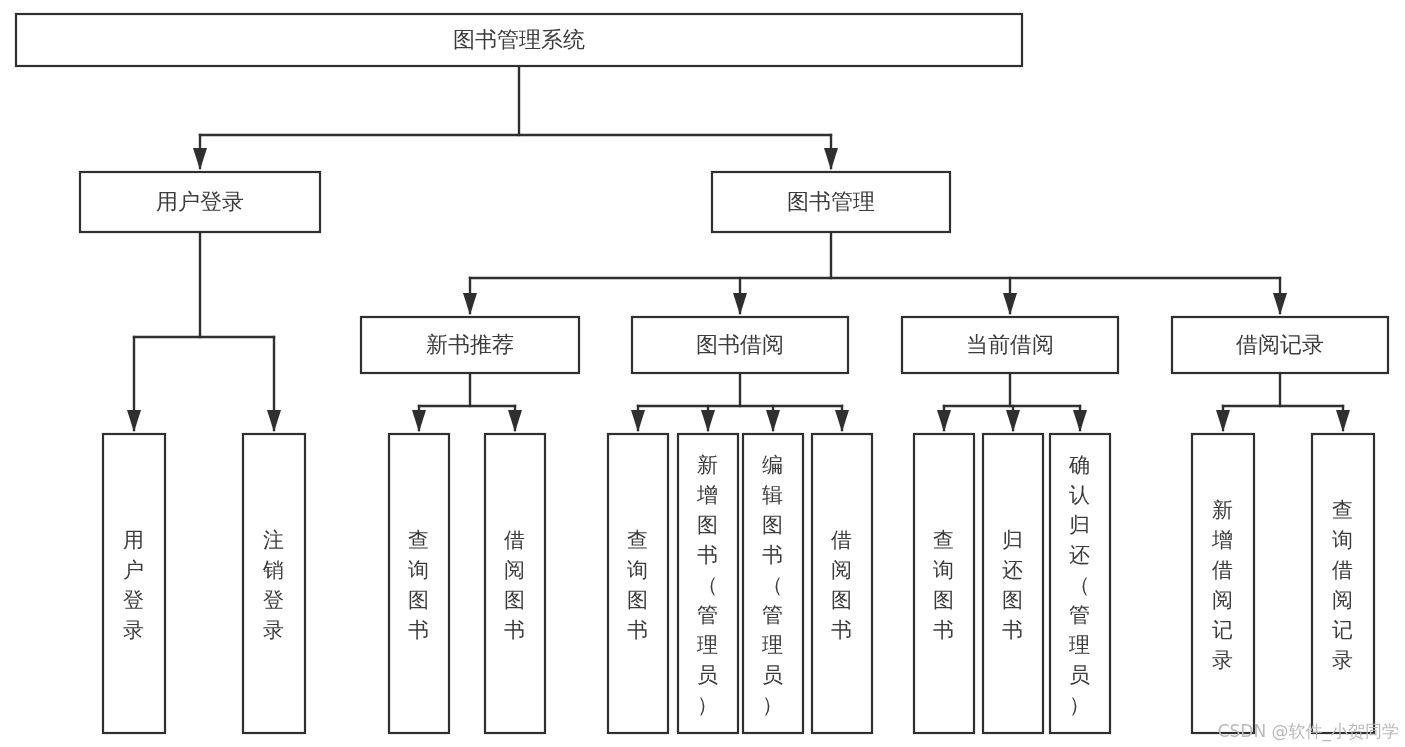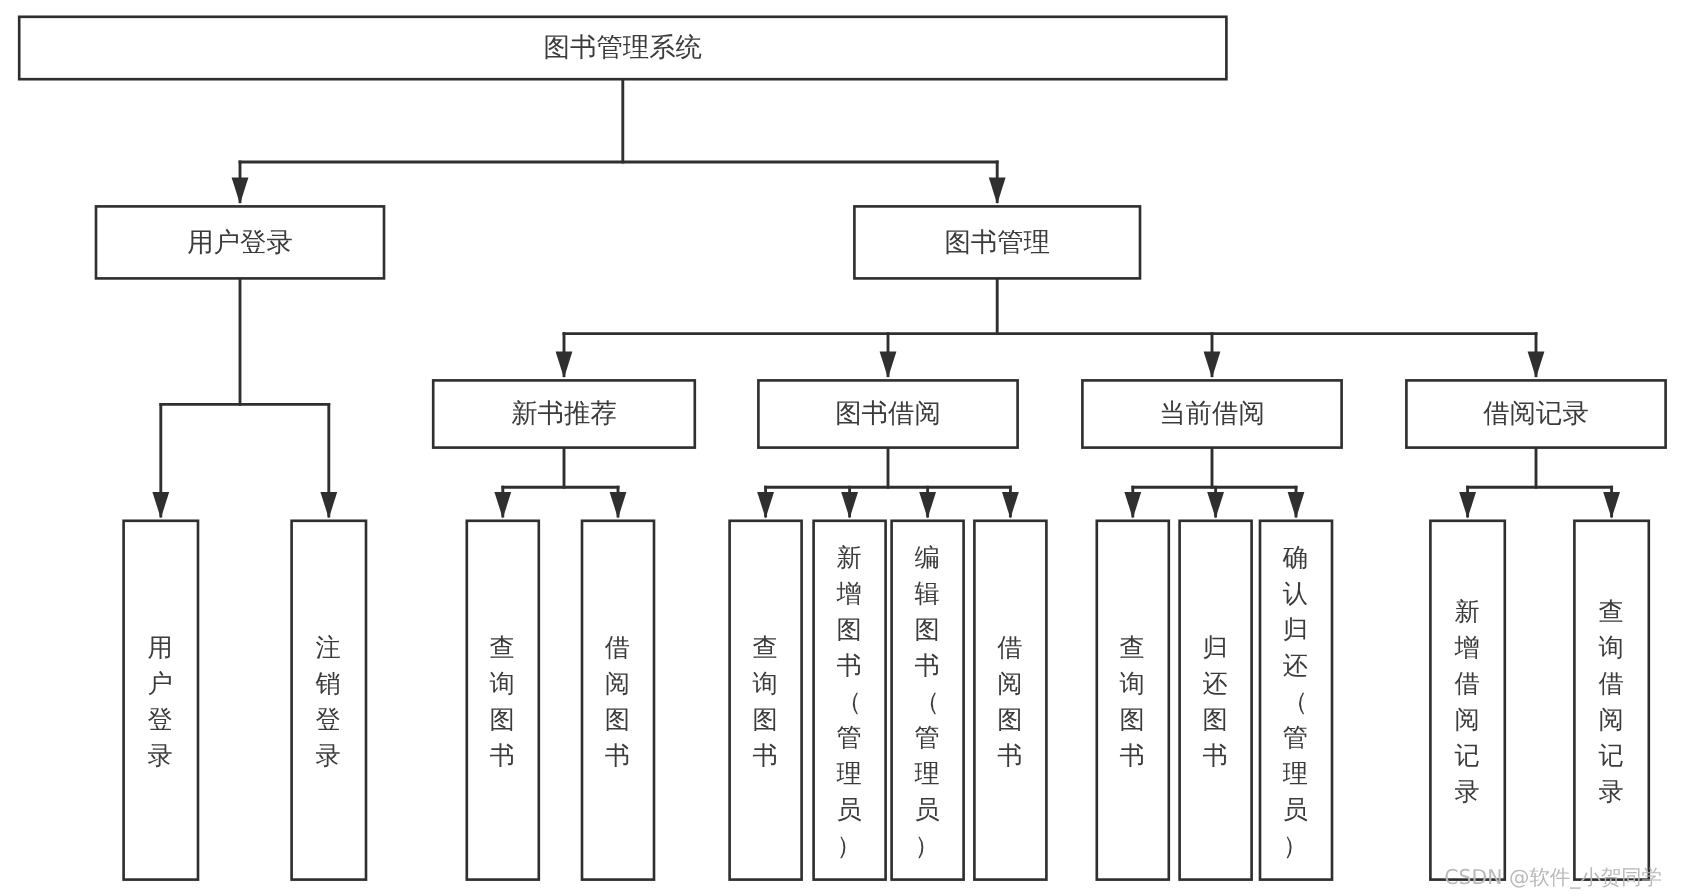--- a/index.html
+++ b/index.html
@@ -49,21 +49,21 @@
     dominant-baseline: middle;
   }
   .node-label-v {
     fill: #3b3b3b;
     font-size: 21px;
     font-family: "DejaVu Sans", "Liberation Sans", sans-serif;
     letter-spacing: 1px;
   }
   .watermark-text {
     position: absolute;
-    right: 20px;
+    right: 6px;
     bottom: 4px;
     color: #b9b9b9;
     font-size: 17px;
     font-family: "DejaVu Sans", "Liberation Sans", sans-serif;
     white-space: nowrap;
     pointer-events: none;
   }
 </style>
 </head>
 <body>

